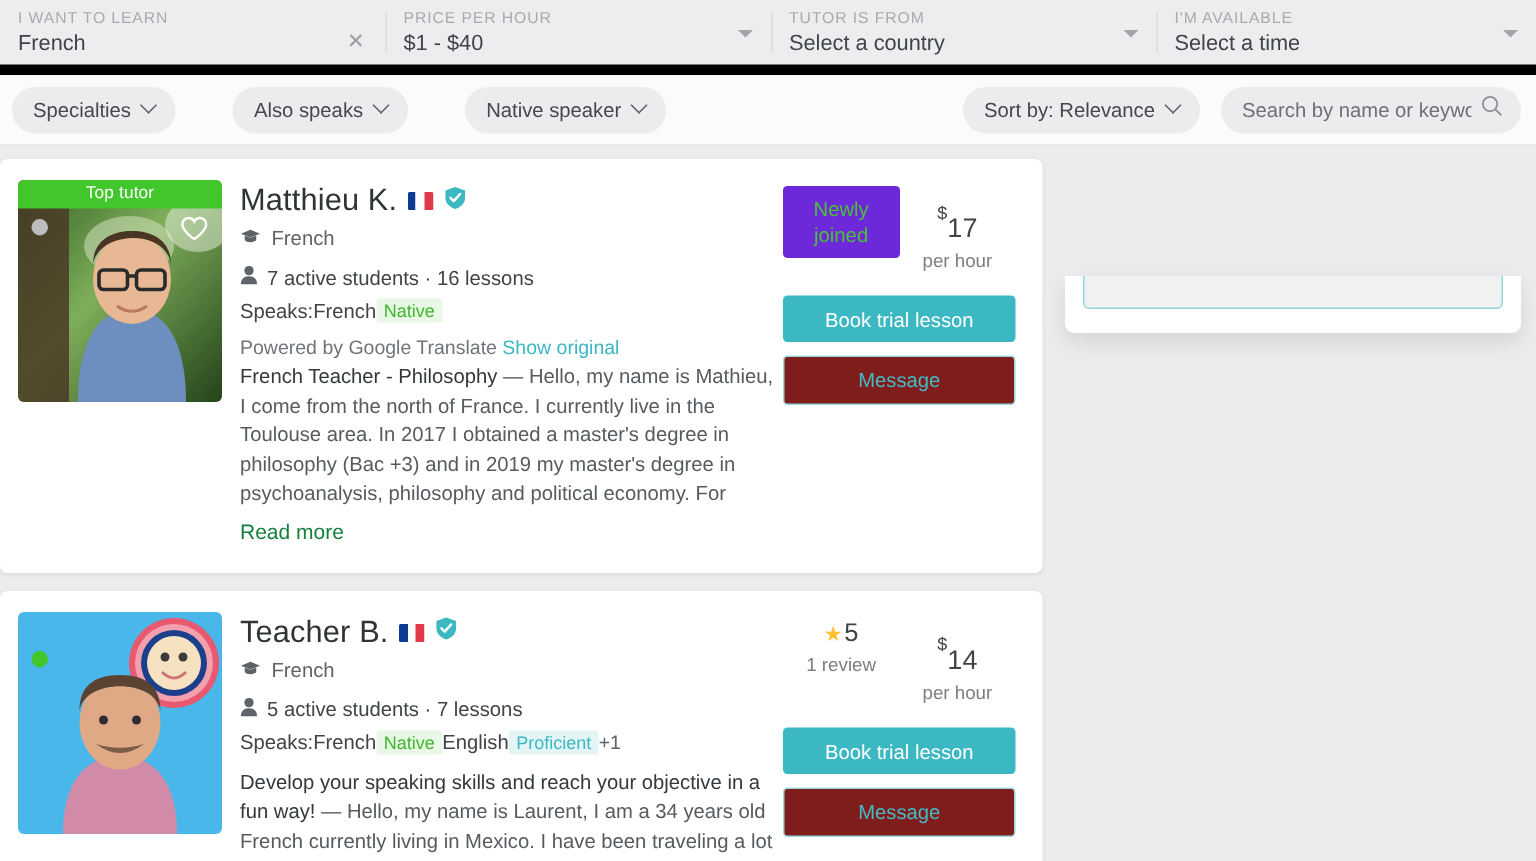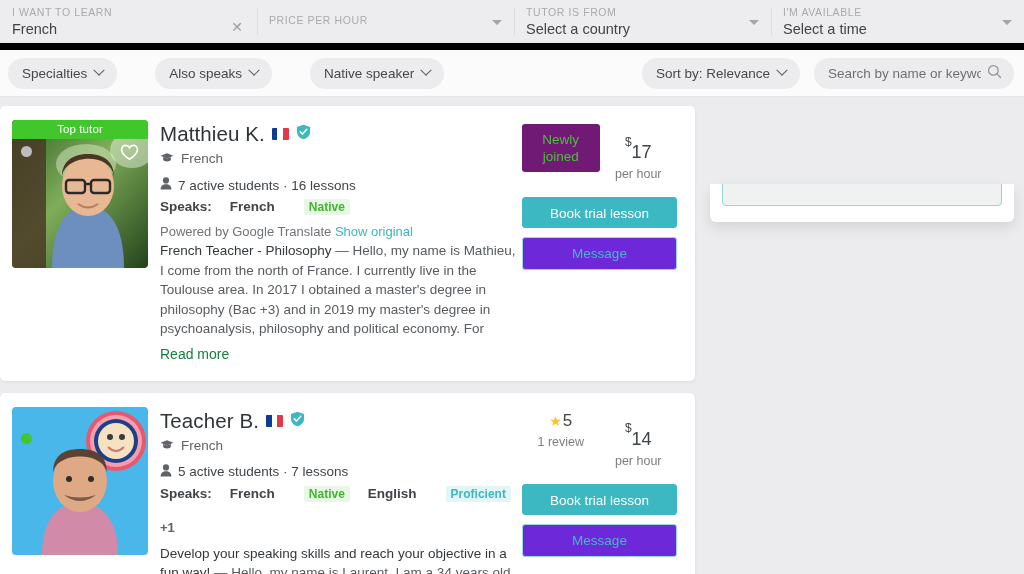--- a/index.html
+++ b/index.html
@@ -223,28 +223,27 @@
   .flag i { flex: 1; height: 100%; display: block; }
   .subject-row {
     display: flex; align-items: center; gap: 7px;
     font-size: 13.5px; color: #5e6367; margin-bottom: 11px;
   }
   .stats-row {
     display: flex; align-items: center; gap: 6px;
     font-size: 13.5px; color: #3f4448; margin-bottom: 6px;
   }
   .speaks-row {
-    display: flex; flex-wrap: wrap; gap: 18px;
-    font-size: 13.5px; color: #3f4448; margin-bottom: 9px; font-weight: bold;
+    display: flex; align-items: center; flex-wrap: wrap; gap: 0;
+    font-size: 13.5px; color: #3f4448; margin-bottom: 9px;
   }
   .lvl {
     font-size: 12px;
     padding: 1px 5px;
     border-radius: 2px;
-    margin-left: 11px;
   }
   .lvl-native { background: #e9f8e6; color: #3eb82b; }
   .lvl-prof   { background: #e4f5f6; color: #3cb9c0; }
   .lvl-more   { color: #5e6367; font-size: 13px; }
 
   .translate-row { font-size: 13px; color: #6f7478; margin-bottom: 2px; }
   .link { color: #39b7c4; cursor: pointer; }
   .desc {
     font-size: 13.5px;
     line-height: 19.5px;
@@ -260,21 +259,21 @@
     cursor: pointer;
   }
 
   
   .actions { flex: none; width: 155px; padding-top: 4px; }
   .price-row { display: flex; align-items: flex-start; margin-bottom: 16px; }
   .rating-block { flex: 1; text-align: center; }
   .price-block  { flex: 1; text-align: center; margin-top: 16px; }
   .badge-new {
     display: inline-block;
-    background: #701a75;
+    background: #6d28d9;
     color: #49c036;
     font-size: 13.5px;
     line-height: 17px;
     padding: 7px 14px;
     border-radius: 3px;
     text-align: center;
   }
   .rating-val { font-size: 17px; color: #3f4448; }
   .star { color: #ffc22e; font-size: 14px; margin-right: 1px; }
   .rating-sub, .price-sub {
@@ -285,35 +284,36 @@
   .btn {
     display: block; width: 100%;
     height: 31px; line-height: 31px;
     text-align: center;
     font-size: 13.5px;
     border-radius: 3px;
     cursor: pointer;
     margin-bottom: 9px;
   }
   .btn-primary { background: #3bb8c2; color: #fff; border: 1px solid #3bb8c2; }
-  .btn-ghost   { background: #6d28d9; color: #43bac4; border: 1px solid #9cd9de; height: 33px; line-height: 31px; }
+  .btn-ghost   { background: #7f1d1d; color: #43bac4; border: 1px solid #9cd9de; height: 33px; line-height: 31px; }
 
   .icon { flex: none; display: inline-block; vertical-align: middle; }
 </style>
 </head>
 <body>
 
 <div class="filterbar">
   <div class="filter-cell f-learn">
     <div class="filter-label">I WANT TO LEARN</div>
     <div class="filter-value">French</div>
     <div class="filter-clear">✕</div>
   </div>
   <div class="filter-cell f-price">
     <div class="filter-label">PRICE PER HOUR</div>
+    <div class="filter-value">$1 - $40</div>
     <div class="caret-down"></div>
   </div>
   <div class="filter-cell f-country">
     <div class="filter-label">TUTOR IS FROM</div>
     <div class="filter-value">Select a country</div>
     <div class="caret-down"></div>
   </div>
   <div class="filter-cell f-time">
     <div class="filter-label">I'M AVAILABLE</div>
     <div class="filter-value">Select a time</div>

